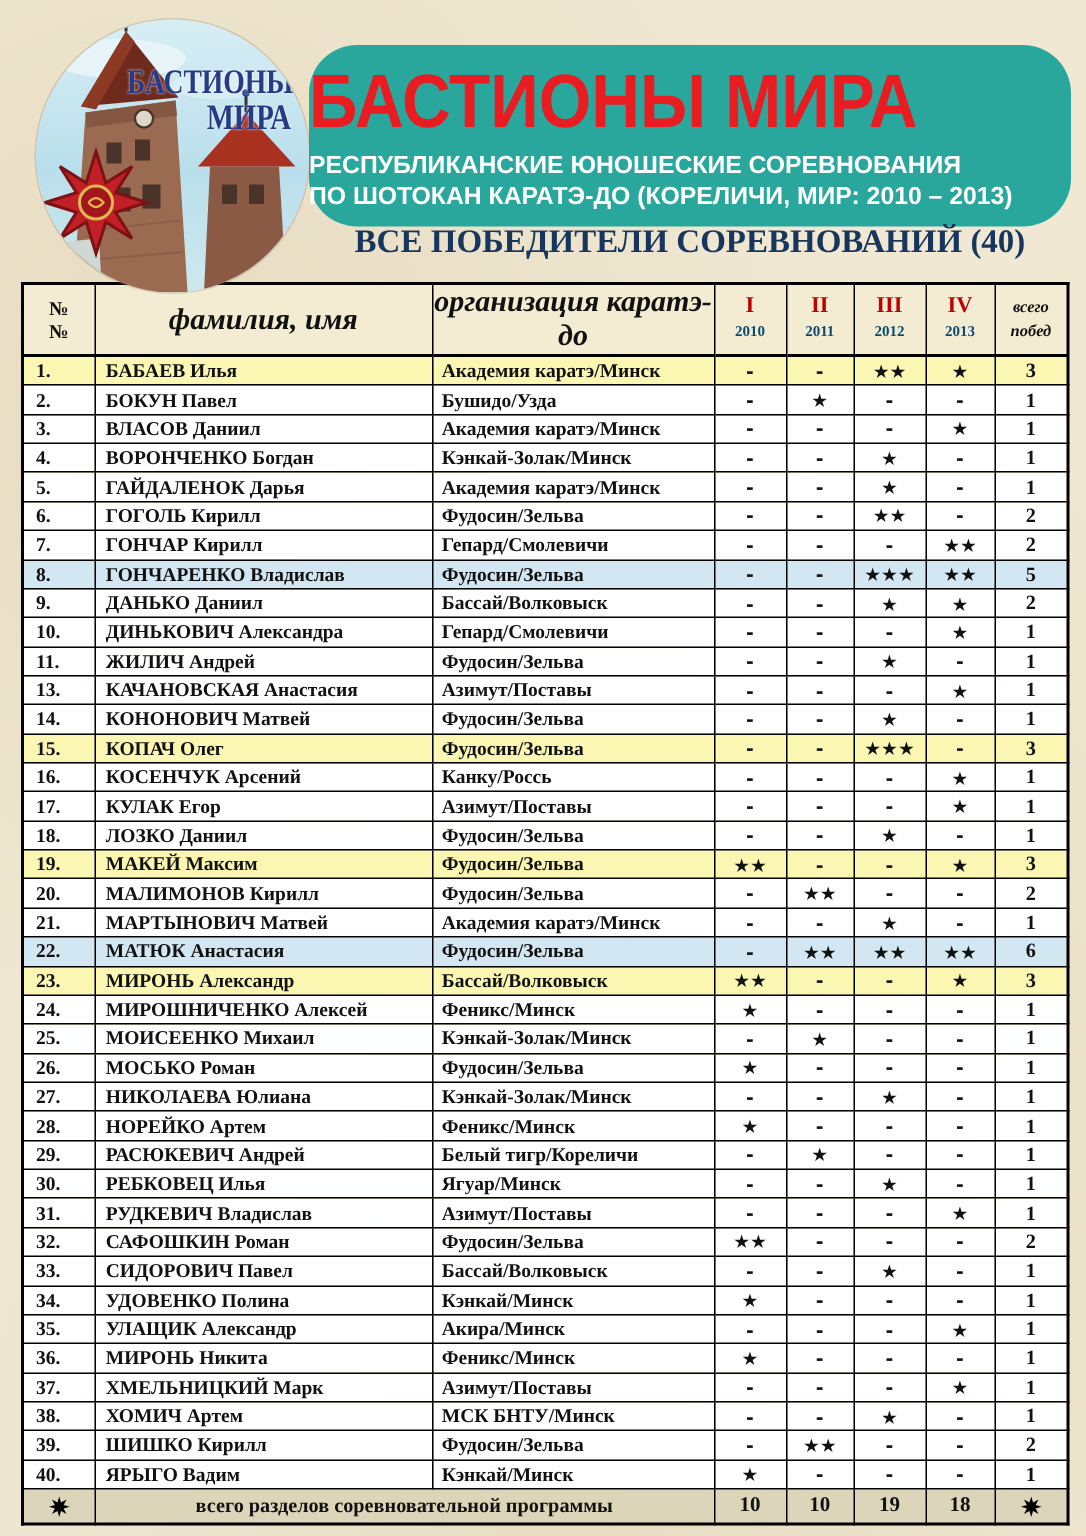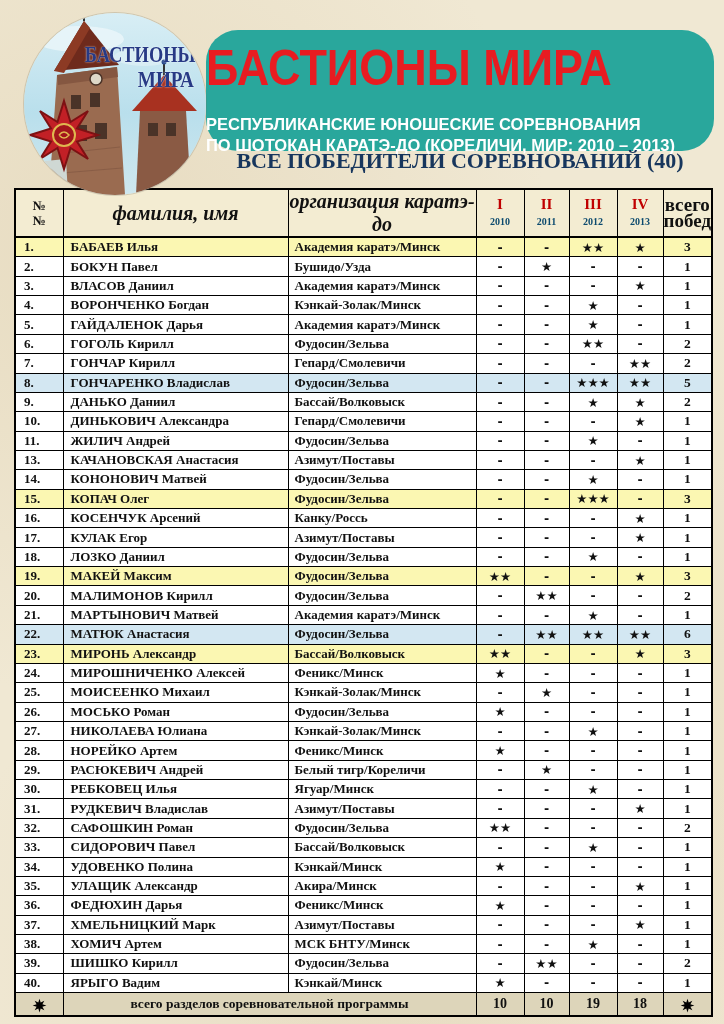--- a/index.html
+++ b/index.html
@@ -24,21 +24,21 @@
     font-family:"Liberation Sans", sans-serif;
     font-weight:900;font-size:45px;line-height:64px;letter-spacing:0px;
     color:#e81c21;
     transform:scaleY(1.12);transform-origin:top center;
     white-space:nowrap;
   }
   .banner-sub{
     display:block;font-family:"Liberation Sans", sans-serif;
     font-weight:700;color:#ffffff;white-space:nowrap;
   }
-  .banner-sub1{font-size:16.5px;line-height:22px;margin-top:17px;}
+  .banner-sub1{font-size:16.5px;line-height:22px;margin-top:3px;}
   .banner-sub2{font-size:16.5px;line-height:21px;}
 
   
   .logo{
     position:absolute;left:24px;top:13px;width:182px;height:182px;
     border-radius:50%;overflow:hidden;z-index:5;
     background:linear-gradient(180deg,#d8eef5 0%,#b9dfec 55%,#cfe7ee 100%);
     box-shadow:0 0 0 1px rgba(120,110,90,.25);
   }
   .logo svg{position:absolute;left:0;top:0;}
@@ -66,21 +66,21 @@
   col.c-tot{width:49px;}
   th,td{border:1px solid #000;padding:0;overflow:hidden;}
   thead th{
     background:#f3ecd2;height:40px;vertical-align:middle;
     border-bottom:2px solid #000;font-weight:700;
   }
   .h-no{font-size:13px;line-height:15px;}
   .h-italic{font-style:italic;font-size:20px;}
   .h-roman{display:block;color:#c00000;font-size:15px;line-height:17px;font-weight:700;}
   .h-year{display:block;color:#0c4a6e;font-size:10px;line-height:17px;font-weight:700;}
-  .h-total{font-size:19px;line-height:16px;}
+  .h-total{font-style:italic;font-size:11px;line-height:16px;}
 
   tbody td{height:18.37px;vertical-align:middle;background:#fff;}
   tbody tr.hl-yellow td{background:#fbf7b2;}
   tbody tr.hl-blue td{background:#d3e7f2;}
   td.cell-num{font-weight:700;font-size:13px;padding-left:8px;}
   td.cell-name{font-weight:700;font-size:13px;padding-left:7px;white-space:nowrap;}
   td.cell-org{font-weight:700;font-size:13px;padding-left:6px;white-space:nowrap;}
   td.cell-star{
     text-align:center;font-weight:700;font-size:12.5px;
     font-family:"DejaVu Sans","Liberation Serif",sans-serif;
@@ -523,21 +523,21 @@
           <td class="cell-name">УЛАЩИК Александр</td>
           <td class="cell-org">Акира/Минск</td>
           <td class="cell-star">-</td>
           <td class="cell-star">-</td>
           <td class="cell-star">-</td>
           <td class="cell-star">★</td>
           <td class="cell-total">1</td>
         </tr>
         <tr>
           <td class="cell-num">36.</td>
-          <td class="cell-name">ФЕДЮХИН Дарья</td>
+          <td class="cell-name">МИРОНЬ Никита</td>
           <td class="cell-org">Феникс/Минск</td>
           <td class="cell-star">★</td>
           <td class="cell-star">-</td>
           <td class="cell-star">-</td>
           <td class="cell-star">-</td>
           <td class="cell-total">1</td>
         </tr>
         <tr>
           <td class="cell-num">37.</td>
           <td class="cell-name">ХМЕЛЬНИЦКИЙ Марк</td>

